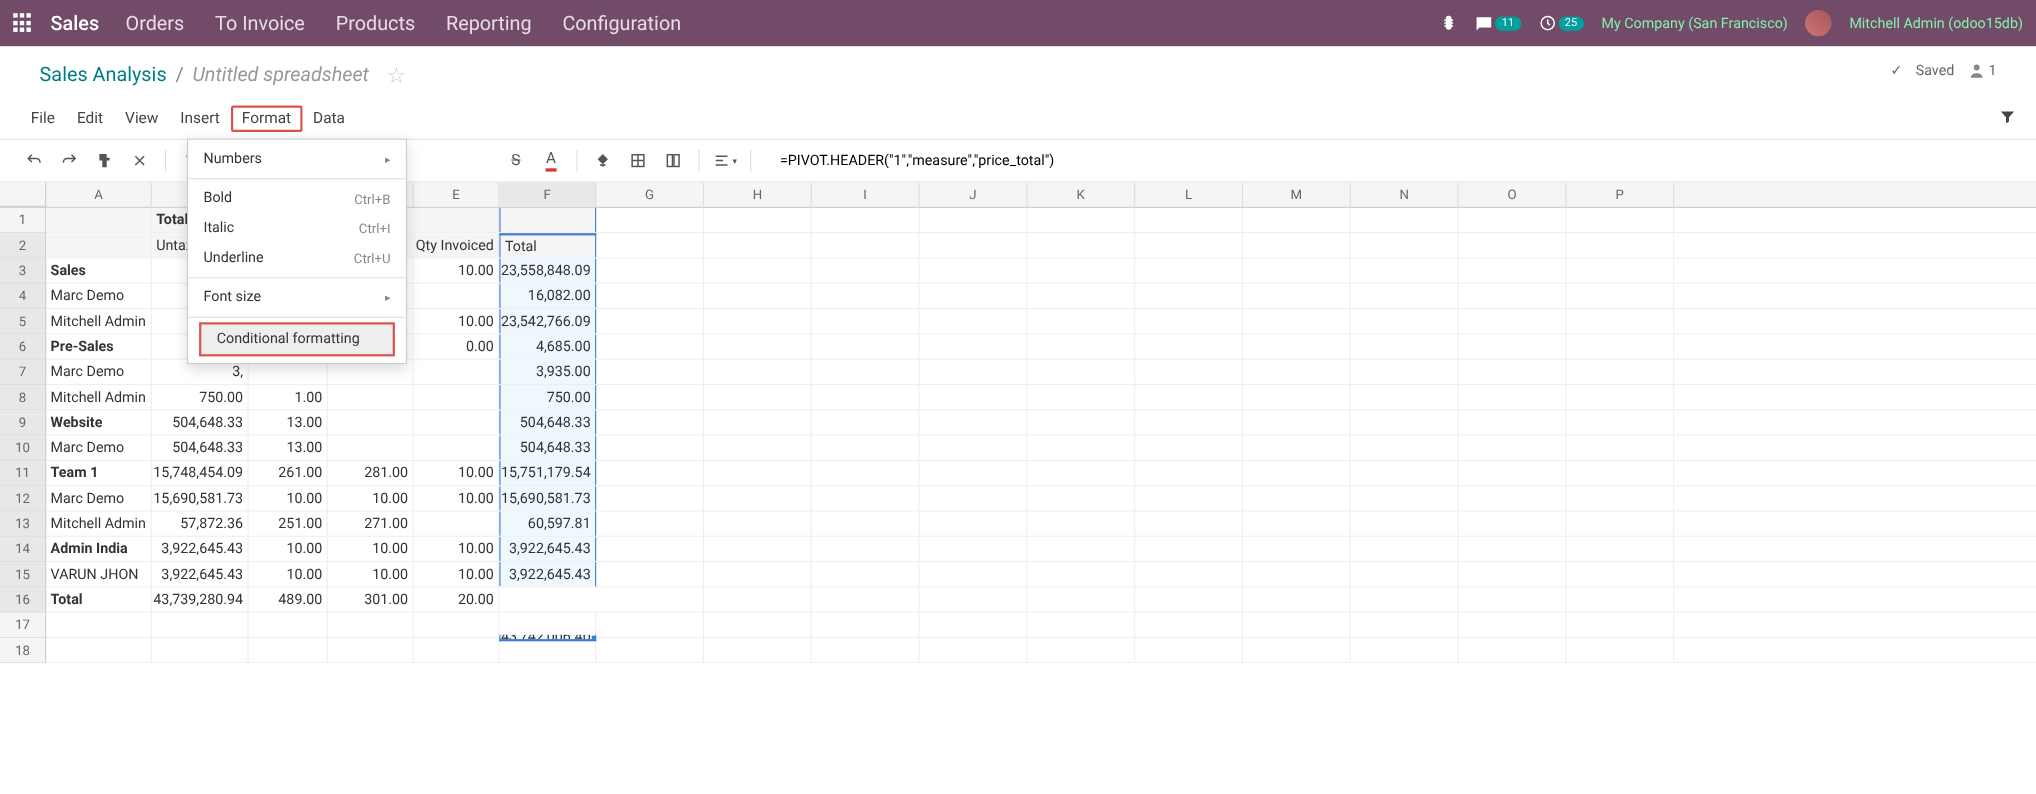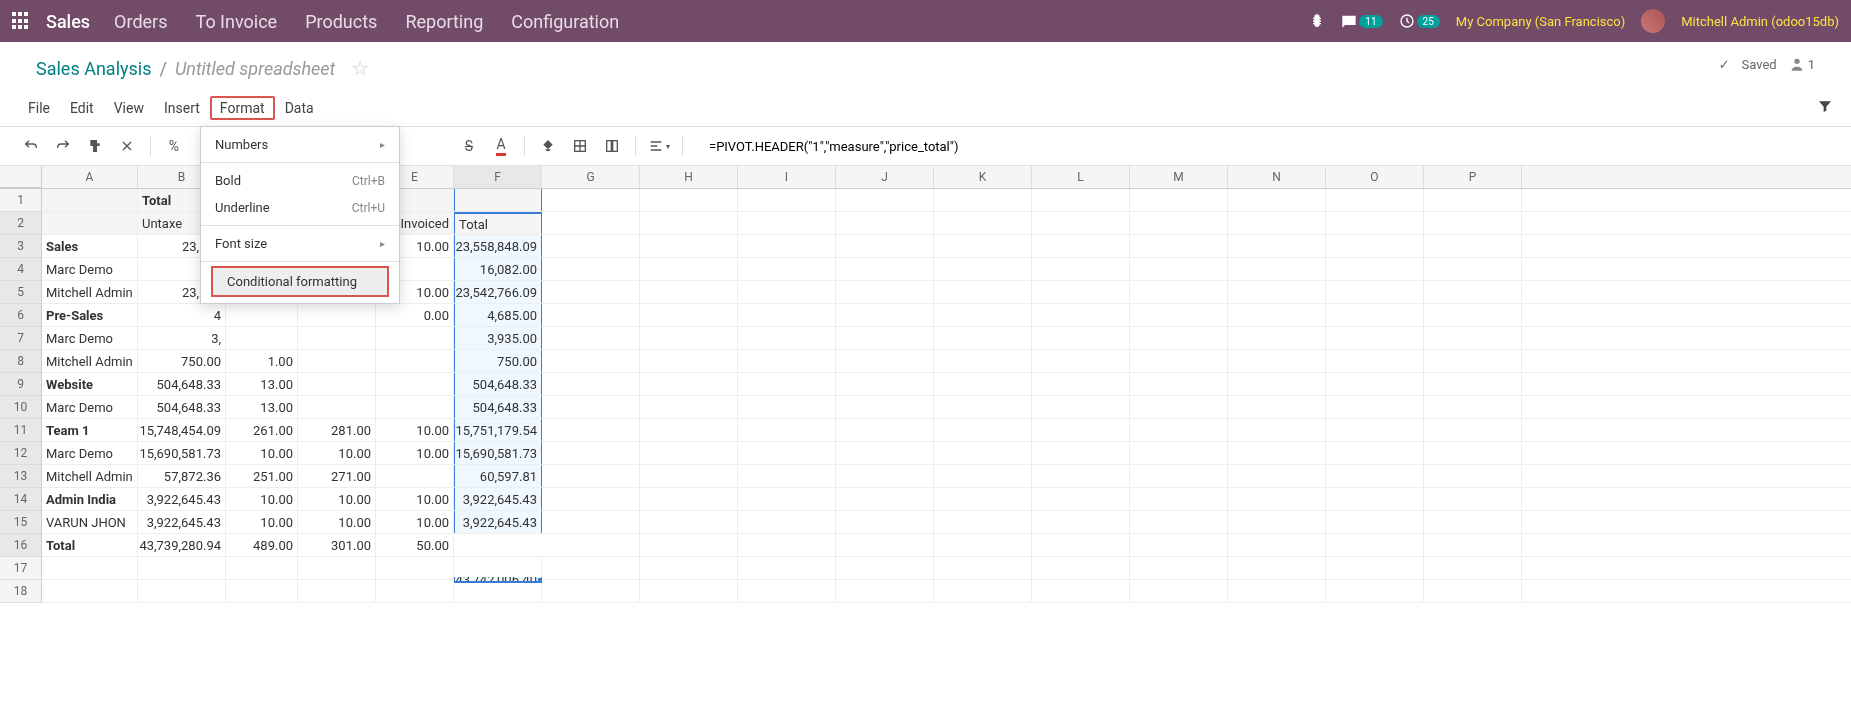--- a/index.html
+++ b/index.html
@@ -9,41 +9,41 @@
 .topnav { background: #714b67; color: #fff; height: 42px; display: flex; align-items: center; padding: 0 12px; }
 .apps-icon { width: 18px; height: 18px; margin-right: 16px; cursor: pointer; display:flex; flex-wrap:wrap; gap:2px; }
 .apps-icon span { width:4px; height:4px; background:#fff; }
 .brand { font-size: 18px; font-weight: 500; margin-right: 24px; }
 .nav-items { display: flex; gap: 28px; flex: 1; }
 .nav-item { color: #e8dde5; cursor: pointer; font-size: 18px; }
 .nav-right { display: flex; align-items: center; gap: 16px; }
 .nav-badge { position: relative; display:flex; align-items:center; }
 .badge-count { background: #00a09d; color: #fff; border-radius: 10px; padding: 1px 6px; font-size: 10px; margin-left:2px; }
 .avatar { width: 24px; height: 24px; border-radius: 50%; background: linear-gradient(45deg,#c77,#a55); }
-.company { font-size: 13px; color:#fde047; }
+.company { font-size: 13px; color:#86efac; }
 
 
 .breadcrumb-row { padding: 14px 36px 10px; display: flex; align-items: flex-start; justify-content: space-between; }
 .breadcrumb { display: flex; align-items: center; gap: 8px; font-size: 18px; }
 .bc-link { color: #017e84; }
 .bc-sep { color: #888; }
 .bc-title { color: #999; font-style: italic; }
 .star-icon { margin-left: 8px; color: #ccc; font-size: 20px; cursor: pointer; }
 .saved { display: flex; align-items: center; gap: 12px; color: #666; font-size: 13px; }
 .saved .check { color: #666; }
 .user-count { display:flex; align-items:center; gap:3px; }
 
 
 .menubar { display: flex; align-items: center; padding: 6px 18px; border-bottom: 1px solid #e0e0e0; position:relative; }
 .menu-item { padding: 4px 10px; cursor: pointer; font-size: 14px; color: #444; }
 .menu-item.highlight { border: 2px solid #d9534f; border-radius: 2px; padding: 2px 8px; }
 .filter-icon { margin-left: auto; color: #444; font-size:16px; }
 
 
-.dropdown { position: absolute; top: 36px; left: 200px; background: #fff; border: 1px solid #ccc; box-shadow: 0 4px 12px rgba(0,0,0,0.15); min-width: 200px; z-index: 100; padding: 4px 0; }
+.dropdown { position: absolute; top: 36px; left: 170px; background: #fff; border: 1px solid #ccc; box-shadow: 0 4px 12px rgba(0,0,0,0.15); min-width: 200px; z-index: 100; padding: 4px 0; }
 .dd-item { padding: 6px 14px; cursor: pointer; display: flex; justify-content: space-between; align-items: center; font-size: 13px; }
 .dd-item.highlight { border: 2px solid #d9534f; background: #eee; margin: 2px 10px; }
 .dd-sep { height: 1px; background: #e0e0e0; margin: 4px 0; }
 .dd-shortcut { color: #888; font-size: 12px; }
 .dd-arrow { color: #888; font-size: 10px; }
 
 
 .toolbar { display: flex; align-items: center; padding: 6px 18px; border-bottom: 1px solid #e0e0e0; gap: 6px; }
 .tool-btn { width: 26px; height: 26px; display: flex; align-items: center; justify-content: center; cursor: pointer; color: #555; font-size: 14px; border-radius:3px; }
 .tool-sep { width: 1px; height: 20px; background: #ddd; margin: 0 4px; }
@@ -160,20 +160,24 @@
     <div class="dd-item">
       <span>Numbers</span>
       <span class="dd-arrow">▸</span>
     </div>
     <div class="dd-sep"></div>
     <div class="dd-item">
       <span>Bold</span>
       <span class="dd-shortcut">Ctrl+B</span>
     </div>
     <div class="dd-item">
+      <span>Italic</span>
+      <span class="dd-shortcut">Ctrl+I</span>
+    </div>
+    <div class="dd-item">
       <span>Underline</span>
       <span class="dd-shortcut">Ctrl+U</span>
     </div>
     <div class="dd-sep"></div>
     <div class="dd-item">
       <span>Font size</span>
       <span class="dd-arrow">▸</span>
     </div>
     <div class="dd-sep"></div>
     <div class="dd-item highlight">
@@ -551,21 +555,21 @@
           <div class="cell col-other"></div>
           <div class="cell col-other"></div>
           <div class="cell col-other"></div>
   </div>
         <div class="row">
     <div class="rh selected-header">16</div>
     <div class="cell col-A bold ">Total</div>
     <div class="cell col-B right ">43,739,280.94</div>
     <div class="cell col-C right ">489.00</div>
     <div class="cell col-D right ">301.00</div>
-    <div class="cell col-E right ">50.00</div>
+    <div class="cell col-E right ">20.00</div>
     <div class="cell col-F right selected-col sel-bottom">43,742,006.40<div class="sel-handle"></div></div>
     <div class="cell col-other"></div>
           <div class="cell col-other"></div>
           <div class="cell col-other"></div>
           <div class="cell col-other"></div>
           <div class="cell col-other"></div>
           <div class="cell col-other"></div>
           <div class="cell col-other"></div>
           <div class="cell col-other"></div>
           <div class="cell col-other"></div>

